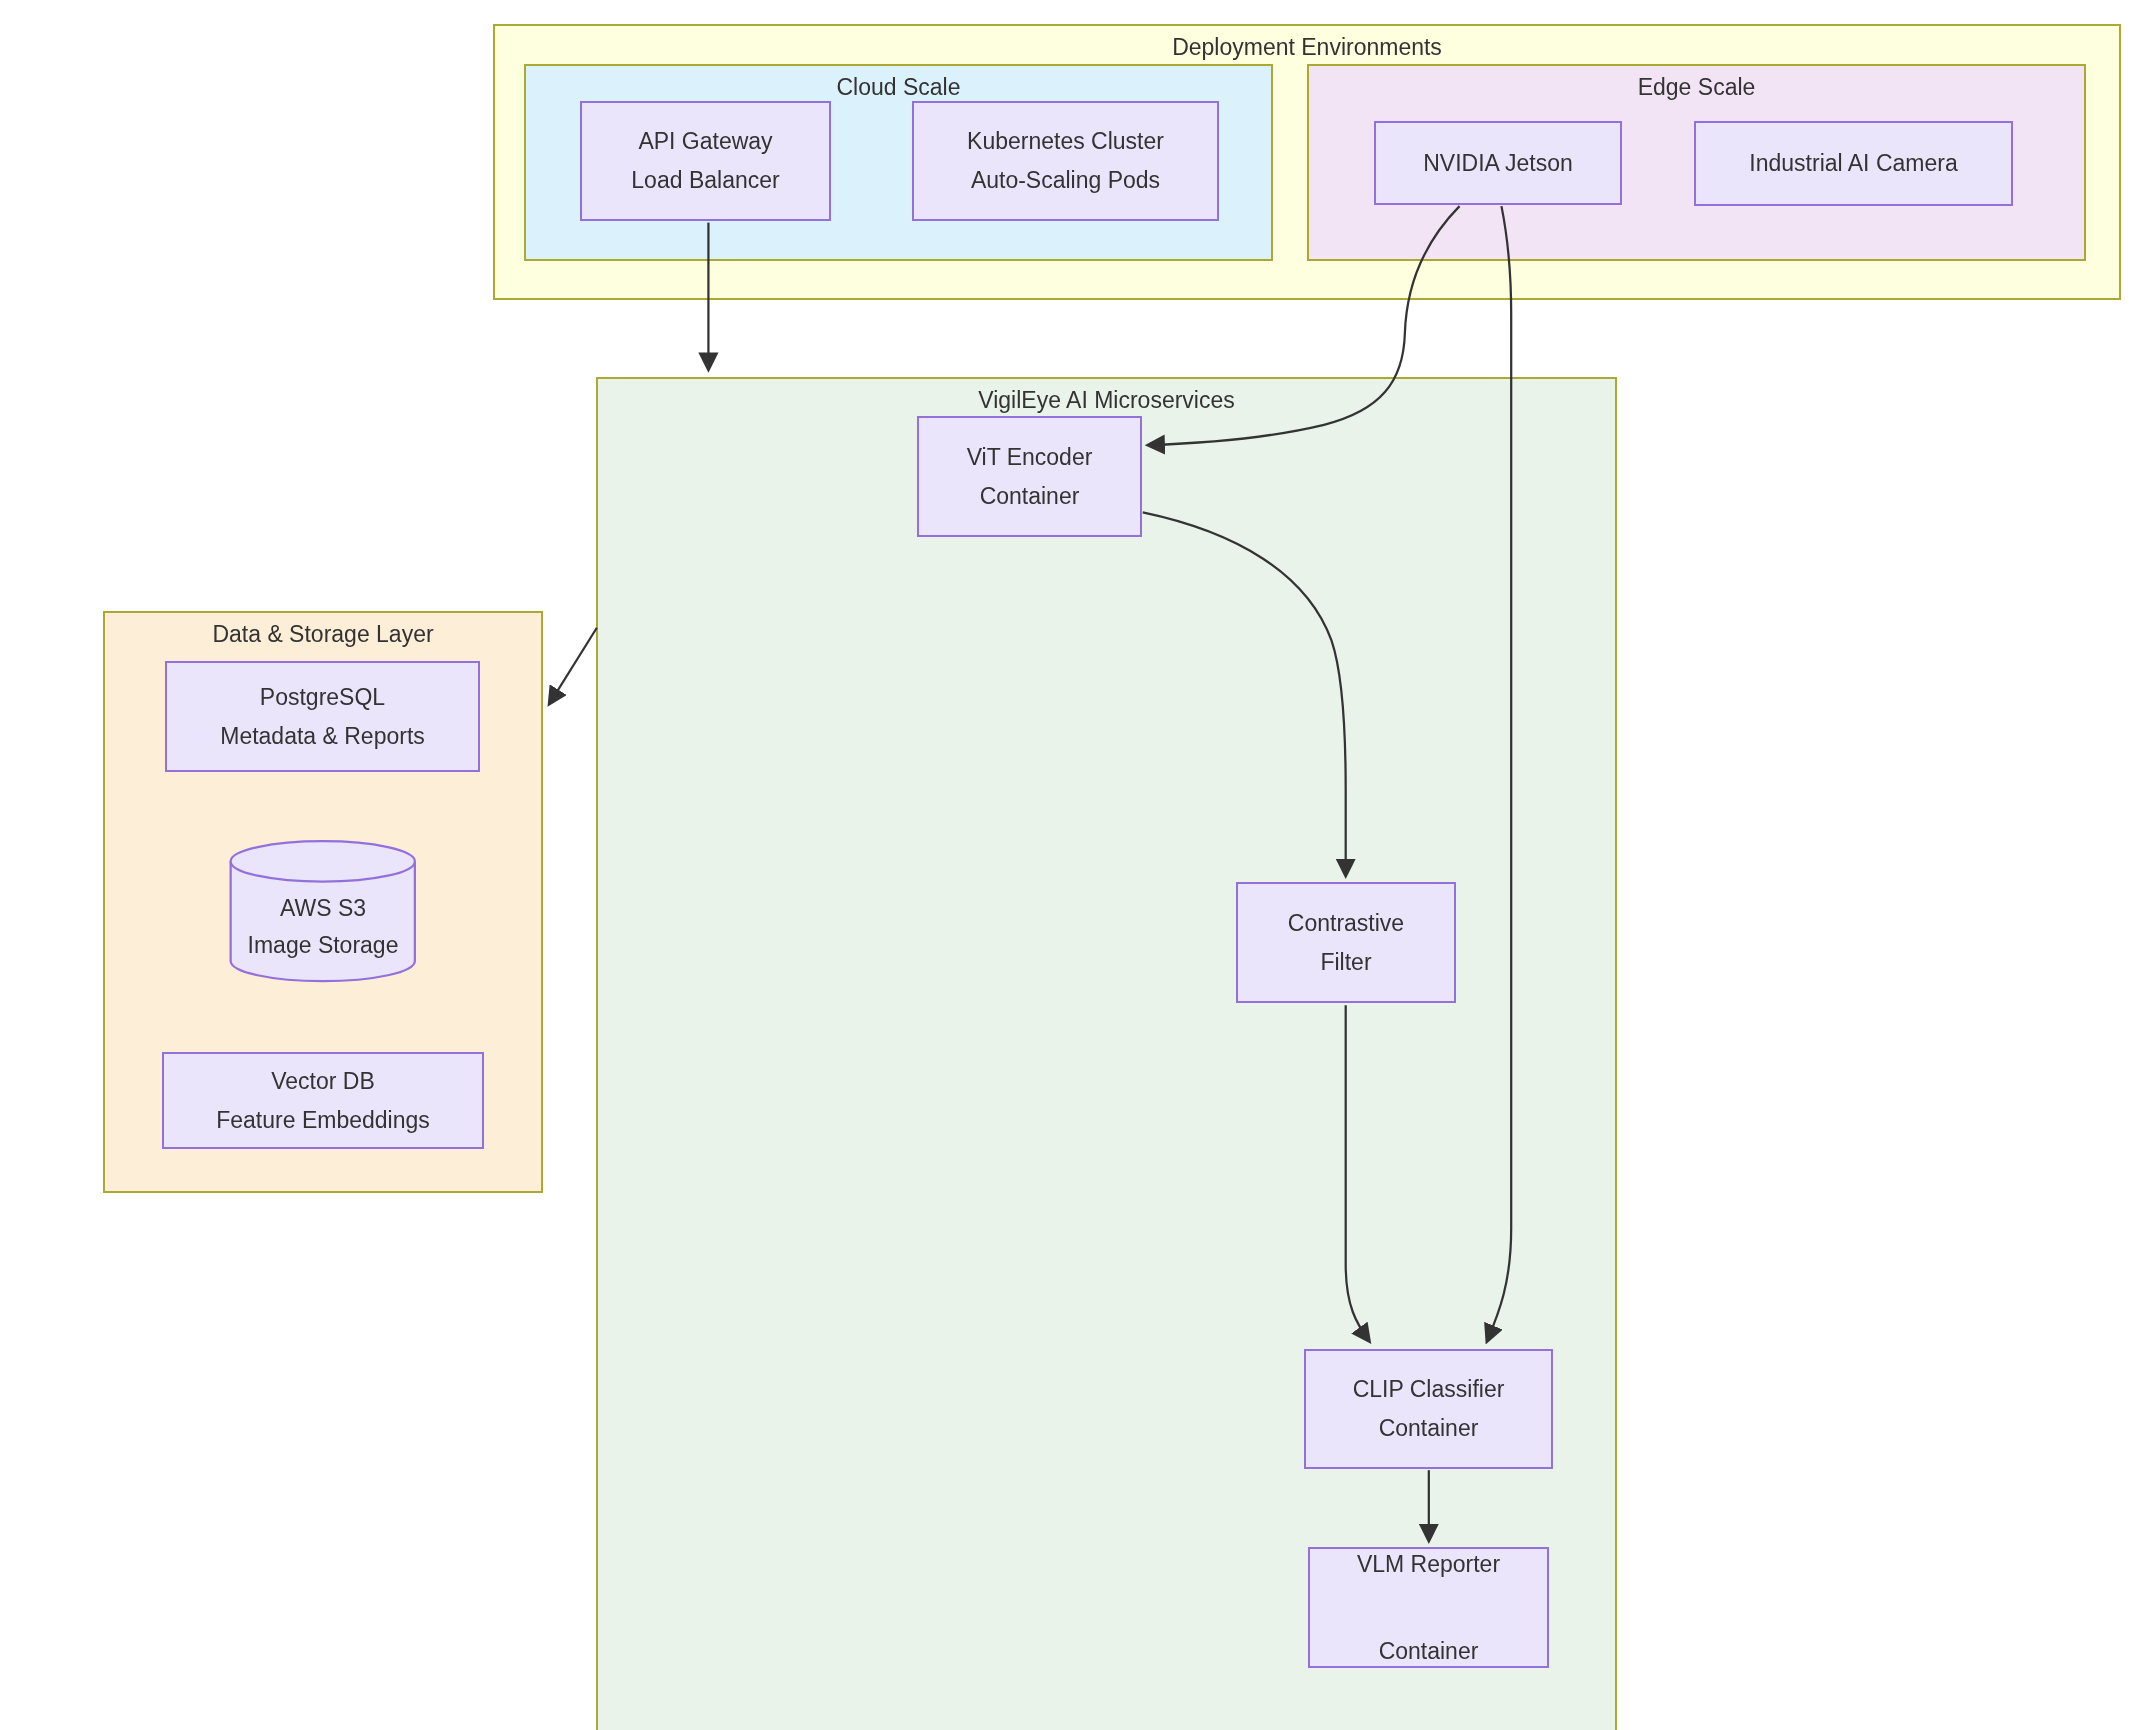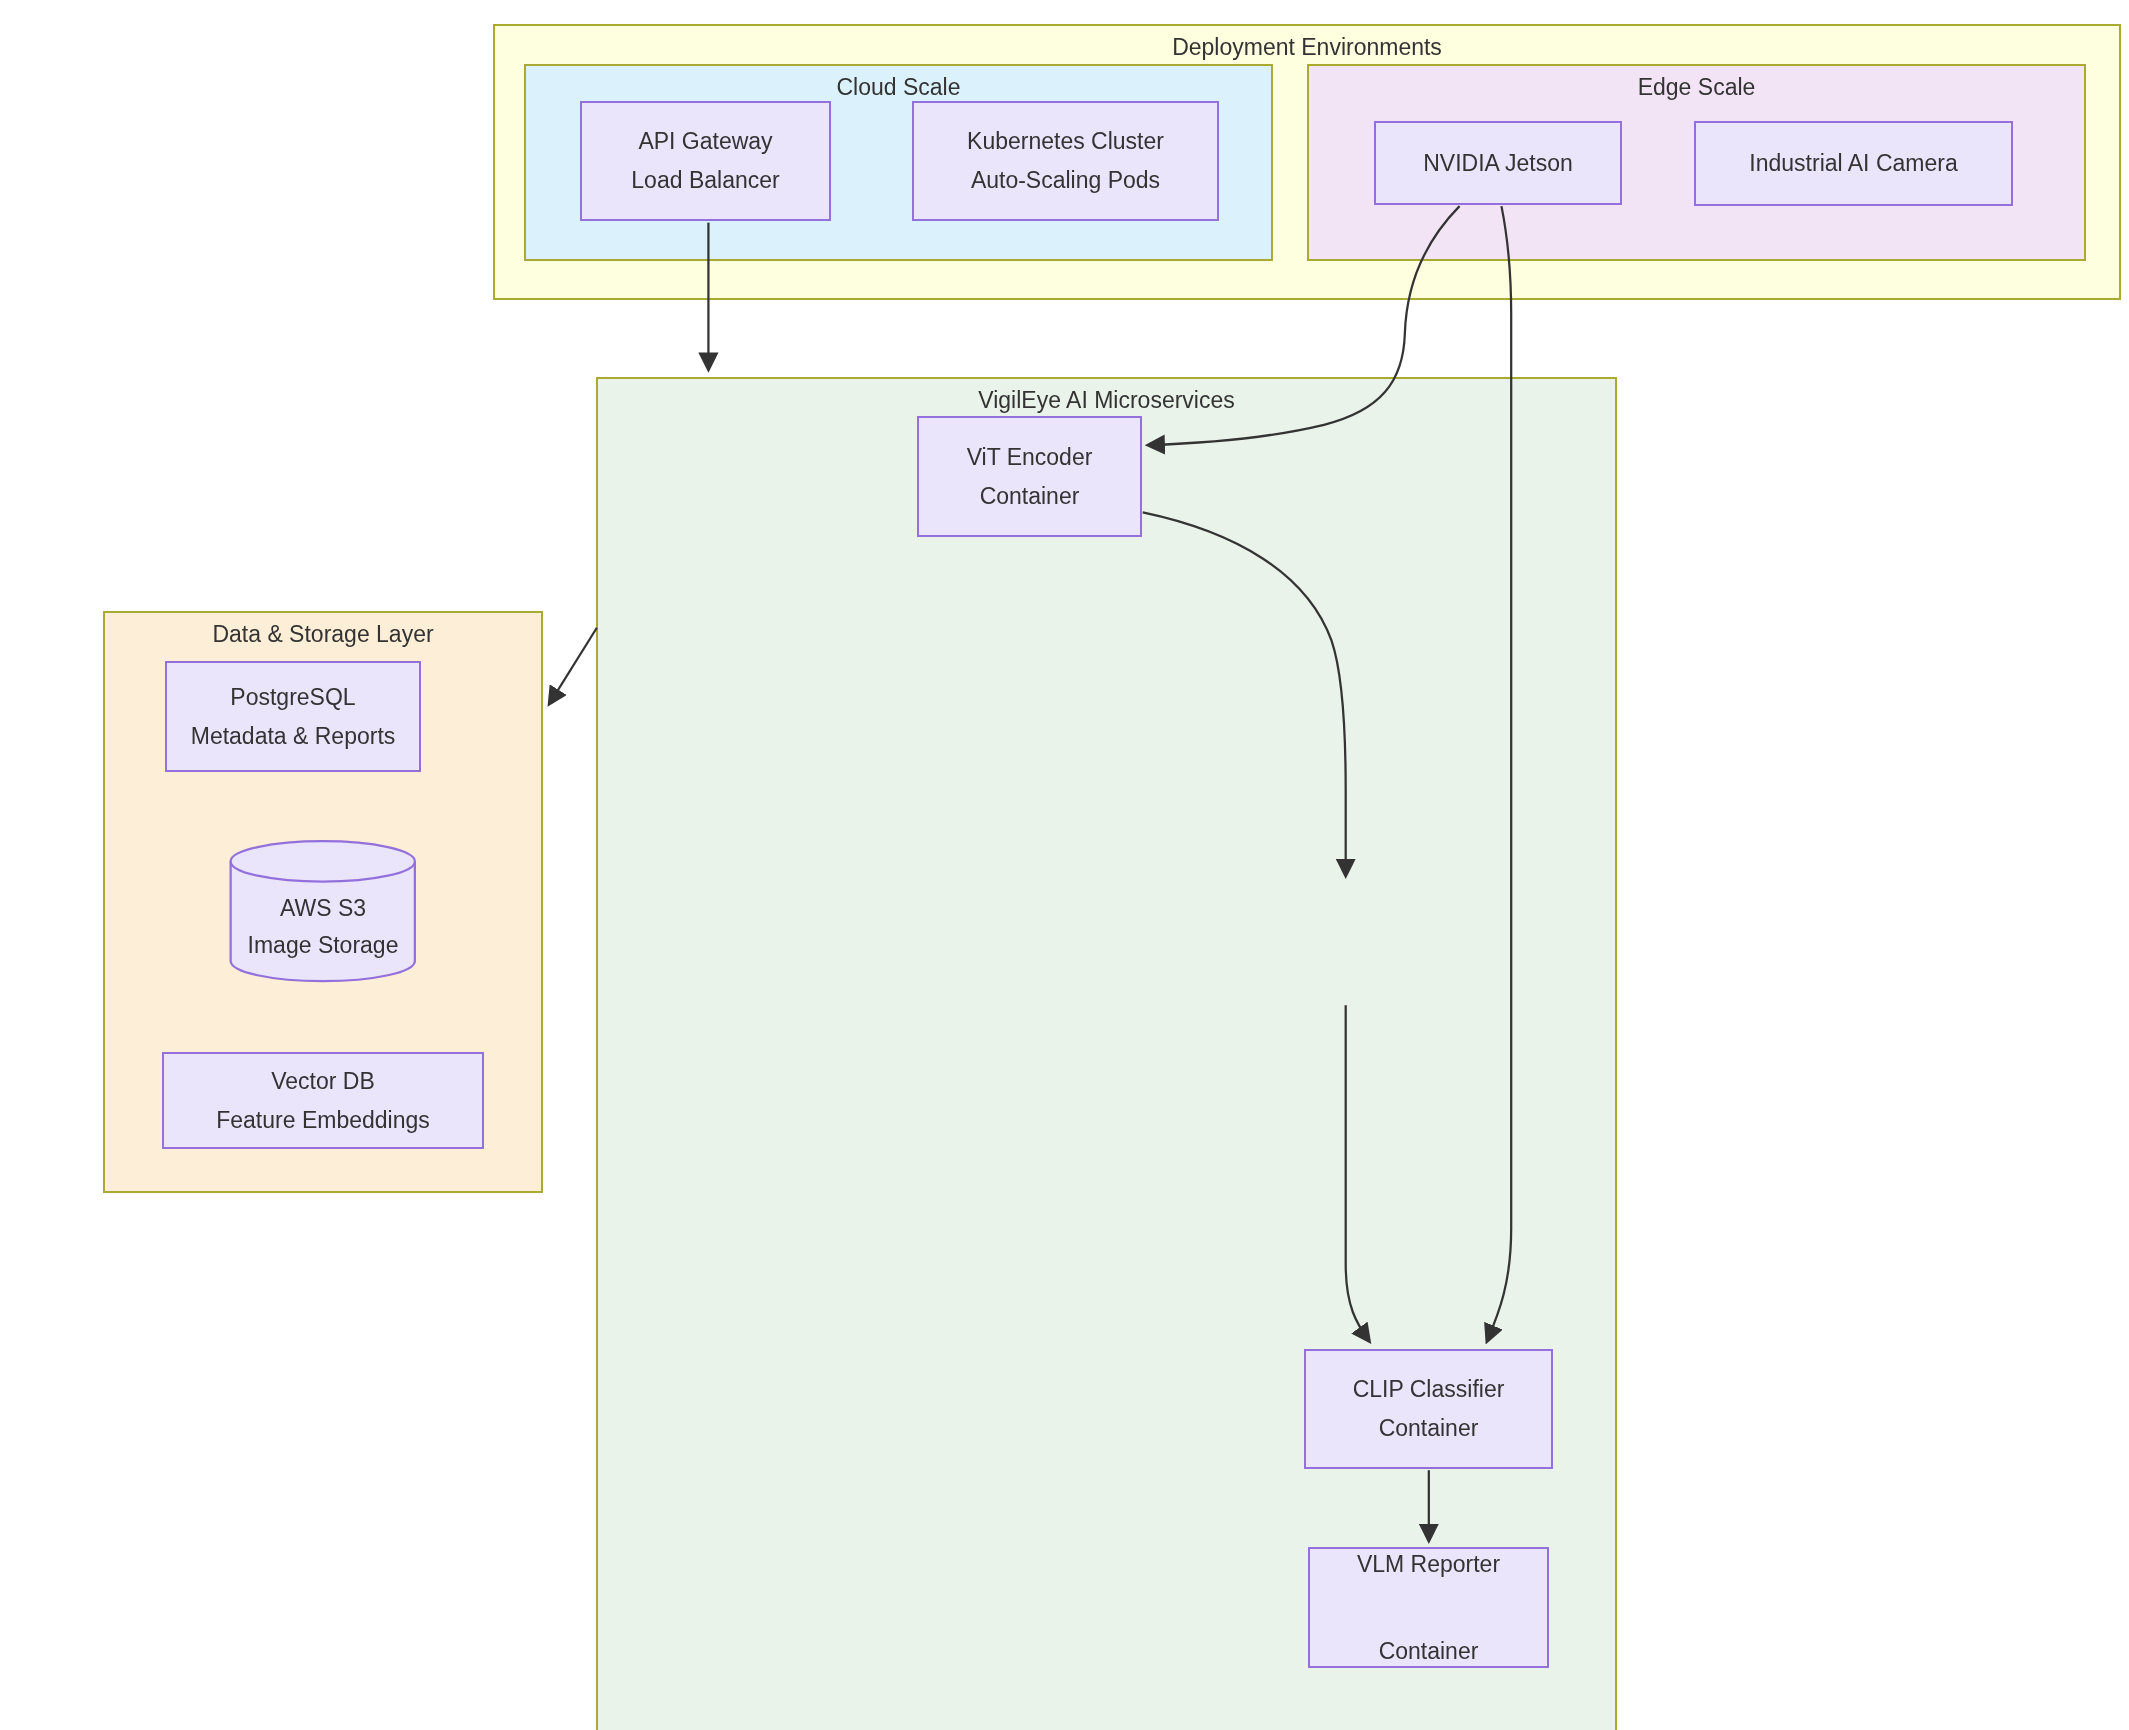--- a/index.html
+++ b/index.html
@@ -137,32 +137,36 @@
 
   <div class="node" style="left:1694px; top:121px; width:319px; height:85px;">
     <span>Industrial AI Camera</span>
   </div>
 
   <div class="node" style="left:917px; top:416px; width:225px; height:121px;">
     <span>ViT Encoder</span>
     <span>Container</span>
   </div>
 
+  <div class="node" style="left:1236px; top:882px; width:220px; height:121px;">
+    <span>Contrastive</span>
+    <span>Filter</span>
+  </div>
 
   <div class="node" style="left:1304px; top:1349px; width:249px; height:120px;">
     <span>CLIP Classifier</span>
     <span>Container</span>
   </div>
 
   <div class="node" style="left:1308px; top:1547px; width:241px; height:121px;gap:48px;">
     <span>VLM Reporter</span>
     <span>Container</span>
   </div>
 
-  <div class="node" style="left:165px; top:661px; width:256px; height:111px;">
+  <div class="node" style="left:165px; top:661px; width:315px; height:111px;">
     <span>PostgreSQL</span>
     <span>Metadata &amp; Reports</span>
   </div>
 
   <div class="free-label" style="left:231px; top:890px; width:184px;">
     <div>AWS S3</div>
     <div>Image Storage</div>
   </div>
 
   <div class="node" style="left:162px; top:1052px; width:322px; height:97px;">

